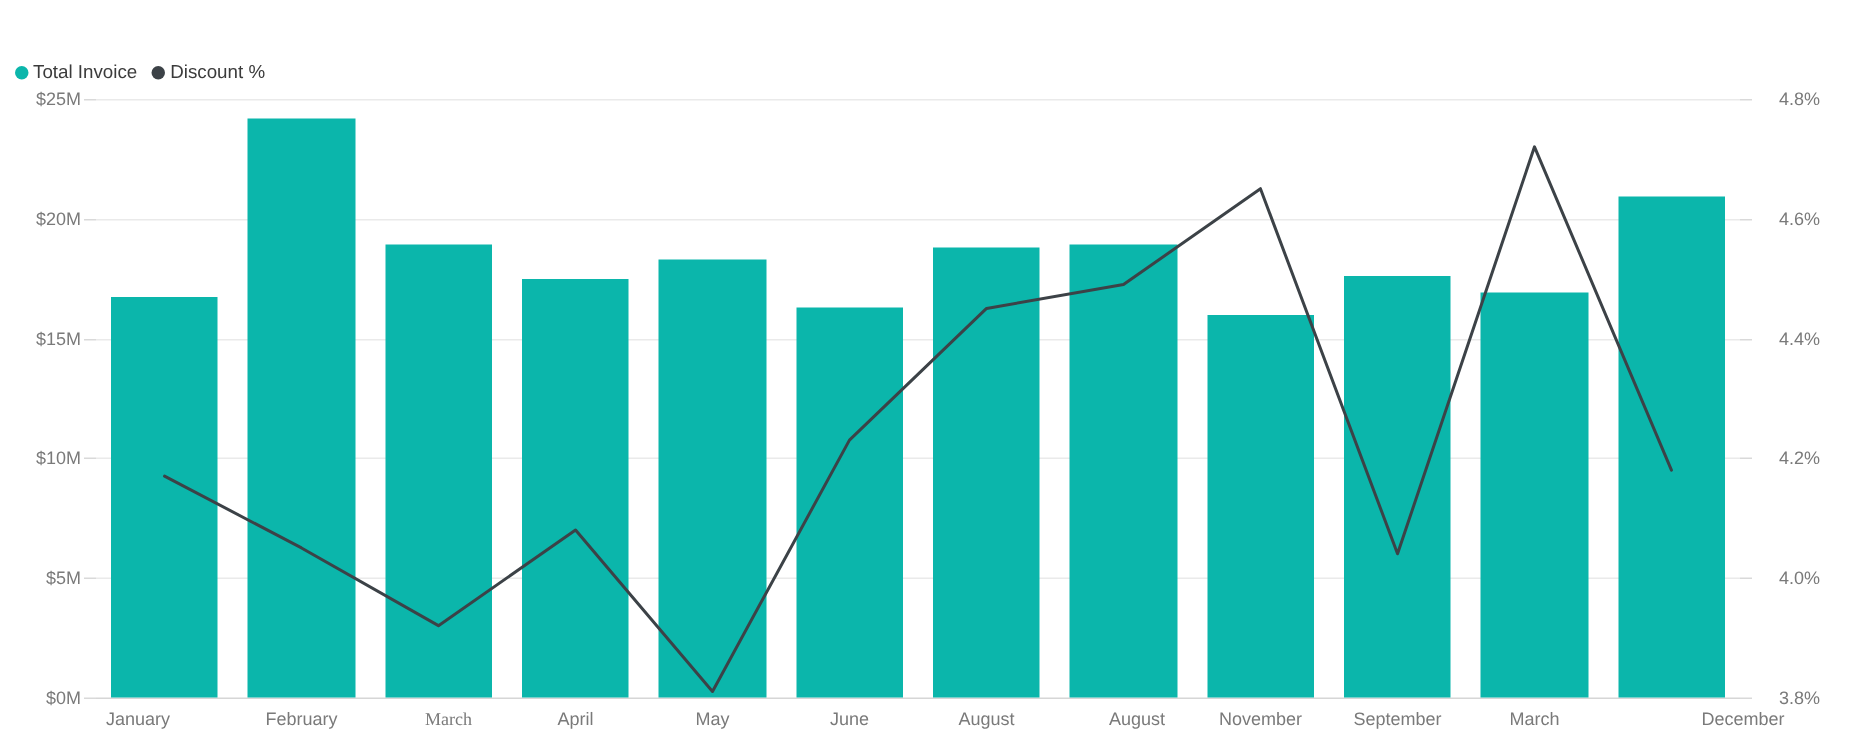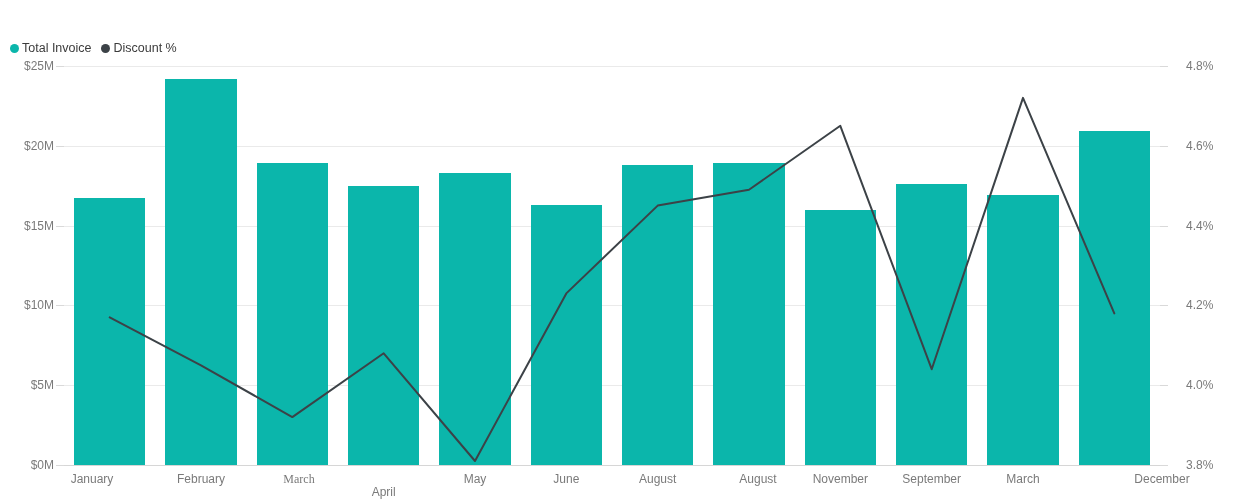--- a/index.html
+++ b/index.html
@@ -194,21 +194,21 @@
         <div class="bar" style="left: 987.38px; width: 71.24px; top: 195.276px; height: 269.724px; background: rgb(11, 182, 171);"></div>
         <div class="bar" style="left: 1078.71px; width: 71.24px; top: 131.436px; height: 333.564px; background: rgb(11, 182, 171);"></div>
       </div>
     <svg id="line-layer" viewBox="0 0 1236 504" preserveAspectRatio="none">
       <polyline id="discount-line" fill="none" stroke="#3c4247" stroke-width="2" stroke-linejoin="round" stroke-linecap="round" points="109.7,317.4 201.0,365.3 292.3,417.1 383.7,353.3 475.0,461.0 566.3,293.4 657.7,205.6 749.0,189.7 840.3,125.8 931.7,369.2 1023.0,97.9 1114.3,313.4"></polyline>
     </svg>
     <div id="x-axis">
         <div class="x-label" style="left: 92px;">January</div>
         <div class="x-label" style="left: 201px;">February</div>
         <div class="x-label" style="left: 299px; font-family: Liberation Serif, serif;">March</div>
-        <div class="x-label" style="left: 383.667px; margin-top: 13px;">April</div>
+        <div class="x-label" style="left: 383.667px;">April</div>
         <div class="x-label" style="left: 475px;">May</div>
         <div class="x-label" style="left: 566.333px;">June</div>
         <div class="x-label" style="left: 657.667px;">August</div>
         <div class="x-label" style="left: 758px;">August</div>
         <div class="x-label" style="left: 840.333px;">November</div>
         <div class="x-label" style="left: 931.667px;">September</div>
         <div class="x-label" style="left: 1023px;">March</div>
         <div class="x-label" style="left: 1162px; text-align: center;">December</div>
       </div>
   </div>

